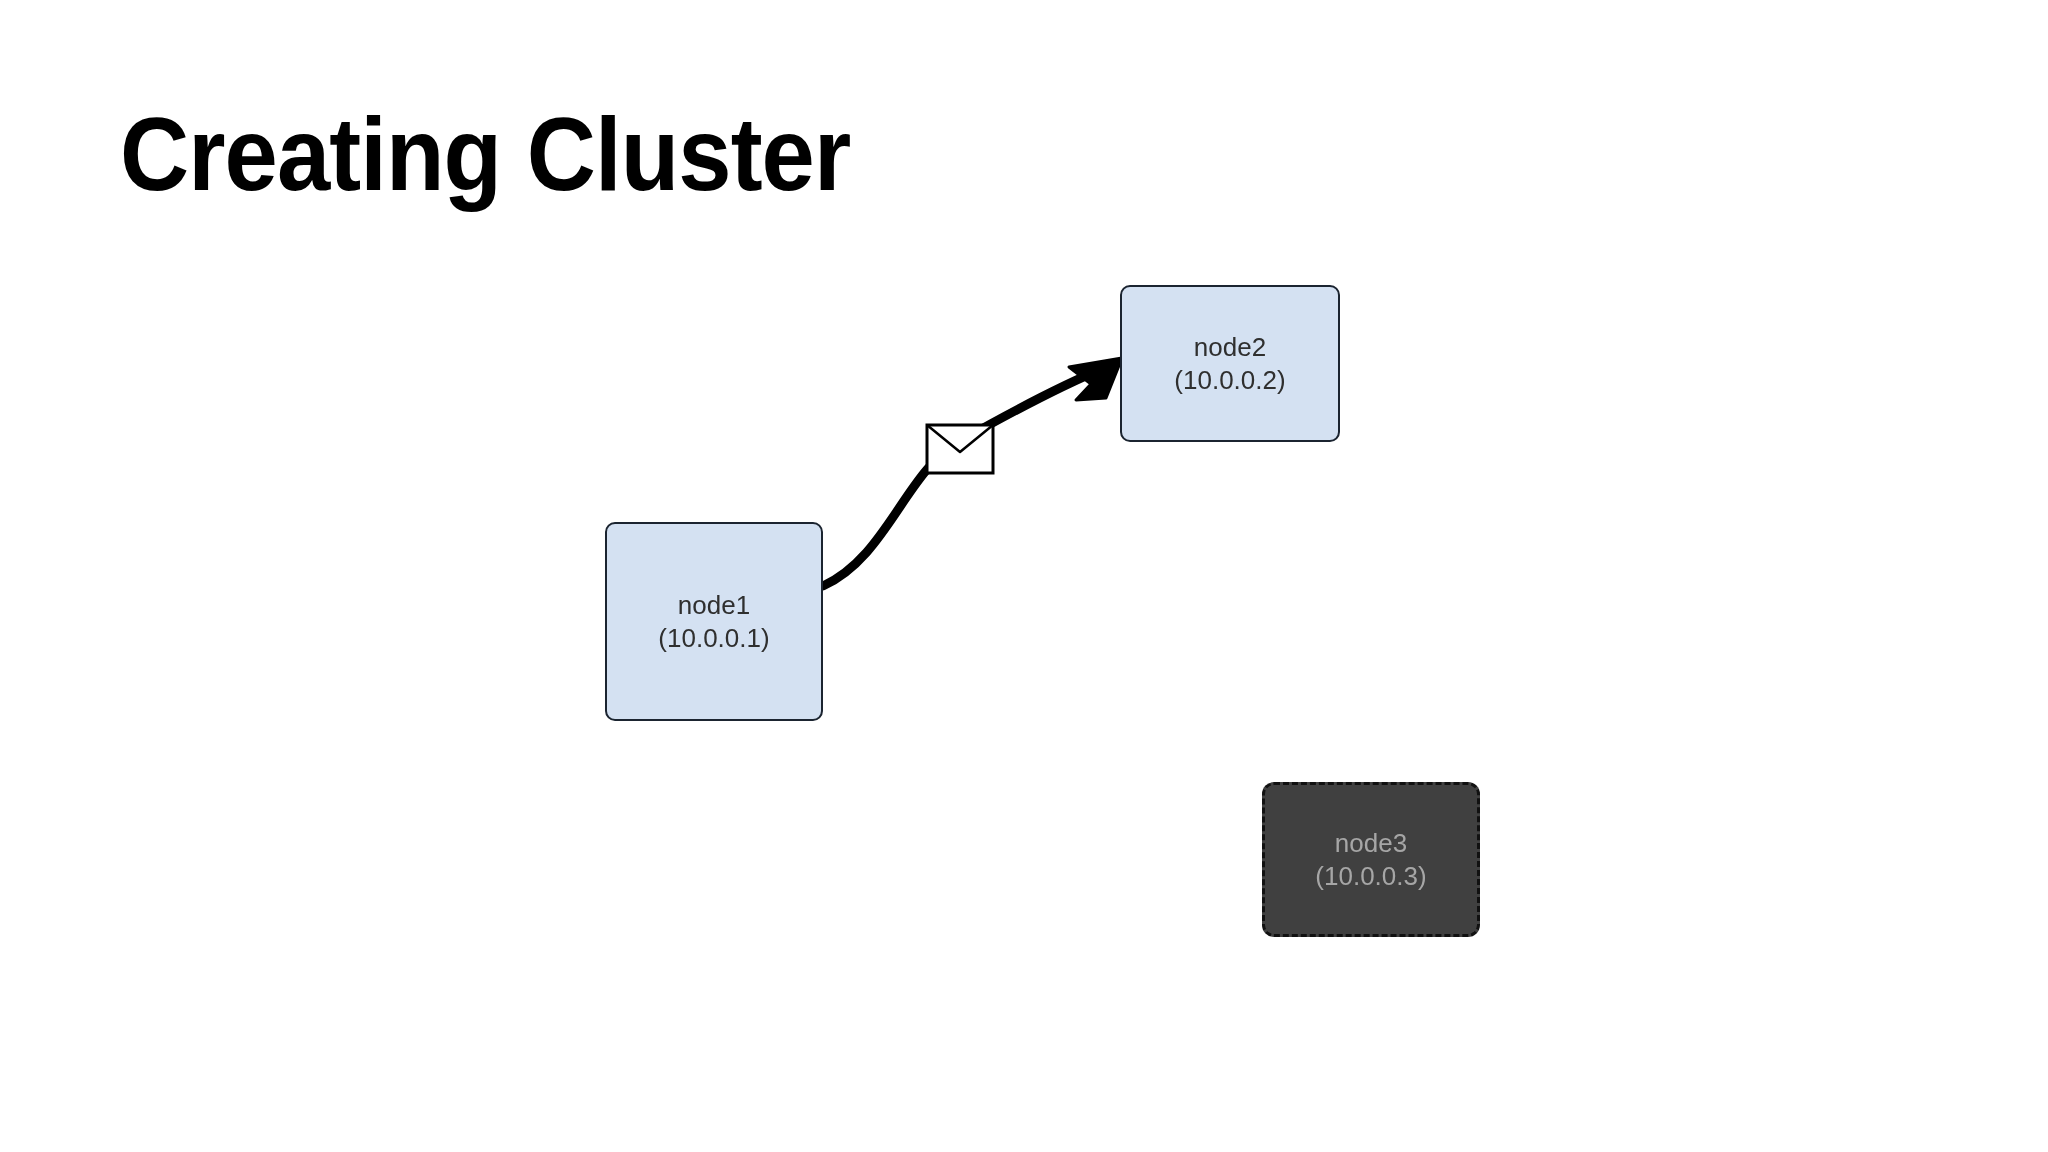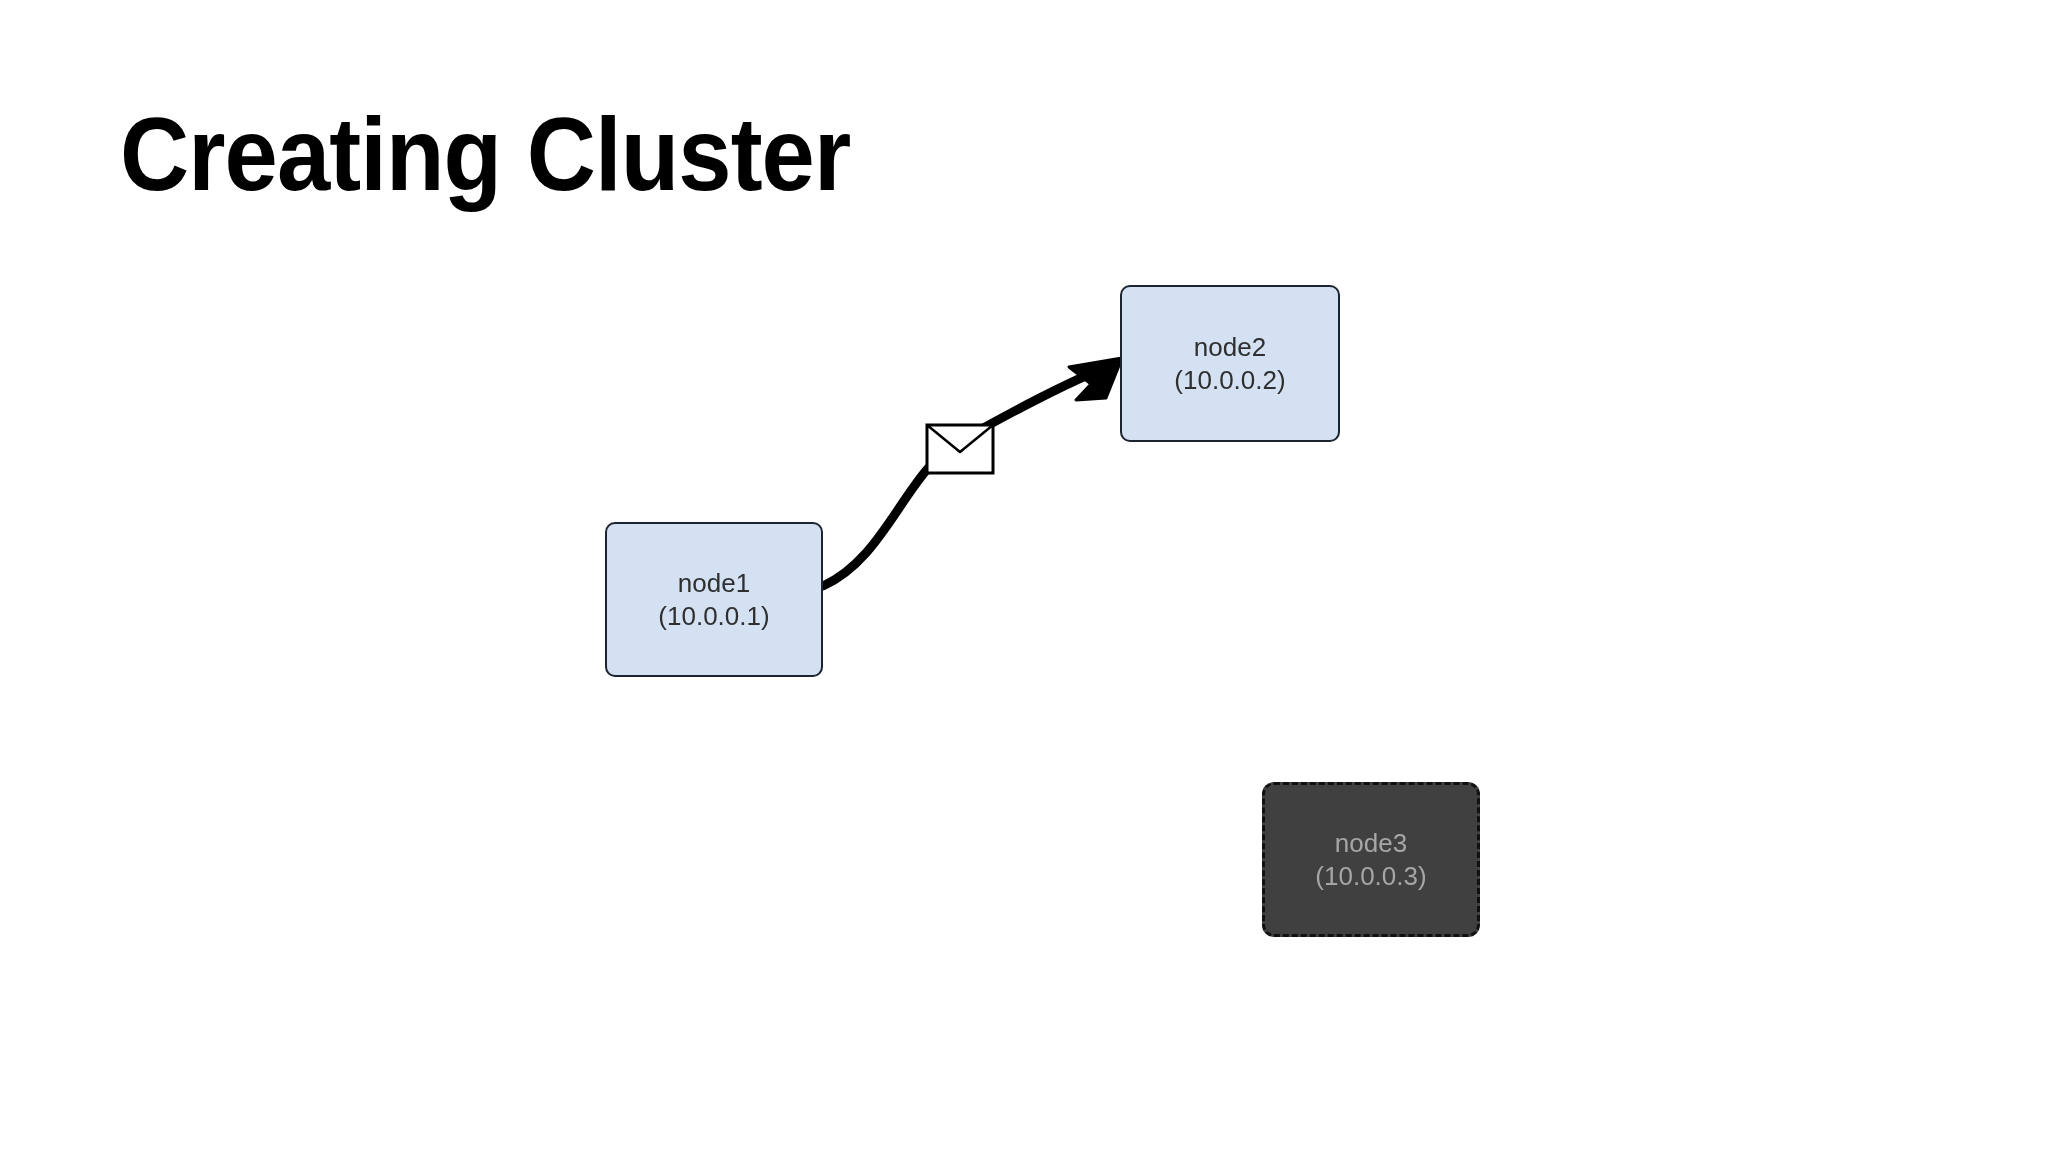--- a/index.html
+++ b/index.html
@@ -77,21 +77,21 @@
   }
 
   .node--pending {
     background: #404040;
     border: 3px dashed #111111;
     color: #a6a6a6;
     font-size: 26px;
     border-radius: 12px;
   }
 
-  #node1 { left: 605px; top: 522px; width: 218px; height: 155px; }
+  #node1 { left: 605px; top: 522px; width: 218px; height: 199px; }
   #node2 { left: 1120px; top: 285px; width: 220px; height: 157px; }
   #node3 { left: 1262px; top: 782px; width: 218px; height: 155px; }
 
   
   #message-icon {
     position: absolute;
     left: 925px;
     top: 423px;
     width: 70px;
     height: 52px;

